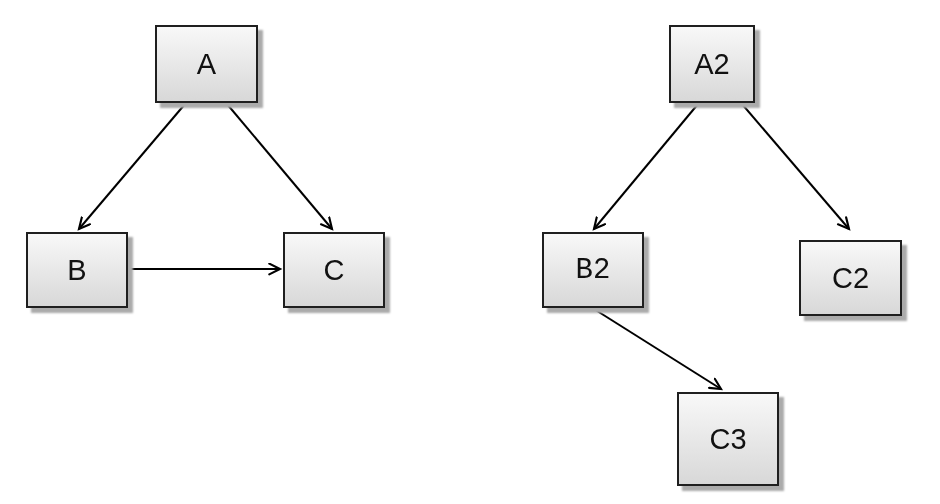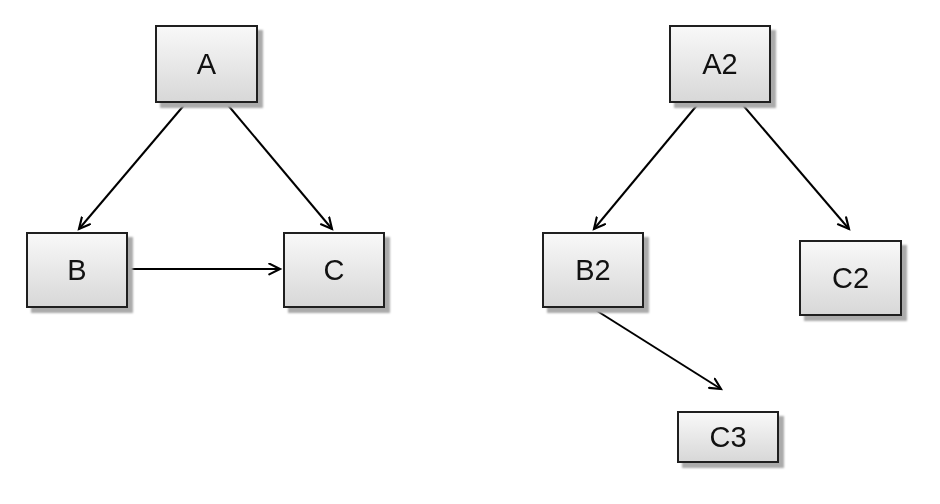--- a/index.html
+++ b/index.html
@@ -67,26 +67,26 @@
         <span class="node-label">A</span>
       </div>
       <div class="node" style="left: 26px; top: 232px; width: 102px; height: 76px;">
         <span class="node-label">B</span>
       </div>
       <div class="node" style="left: 283px; top: 232px; width: 102px; height: 76px;">
         <span class="node-label">C</span>
       </div>
     </div>
     <div>
-      <div class="node" style="left: 669px; top: 25px; width: 102px; height: 78px;">
+      <div class="node" style="left: 669px; top: 25px; width: 86px; height: 78px;">
         <span class="node-label">A2</span>
       </div>
-      <div class="node" style="left: 542px; top: 232px; width: 102px; height: 76px;">
+      <div class="node" style="left: 542px; top: 232px; width: 102px; height: 76px; font-family: Liberation Mono, monospace;">
         <span class="node-label">B2</span>
       </div>
       <div class="node" style="left: 799px; top: 232px; width: 103px; height: 76px; margin-top: 8px;">
         <span class="node-label">C2</span>
       </div>
-      <div class="node" style="left: 677px; top: 392px; width: 102px; height: 52px; margin-top: 19px;">
+      <div class="node" style="left: 677px; top: 392px; width: 102px; height: 94px;">
         <span class="node-label">C3</span>
       </div>
     </div>
   </div>
 
 </body></html>

